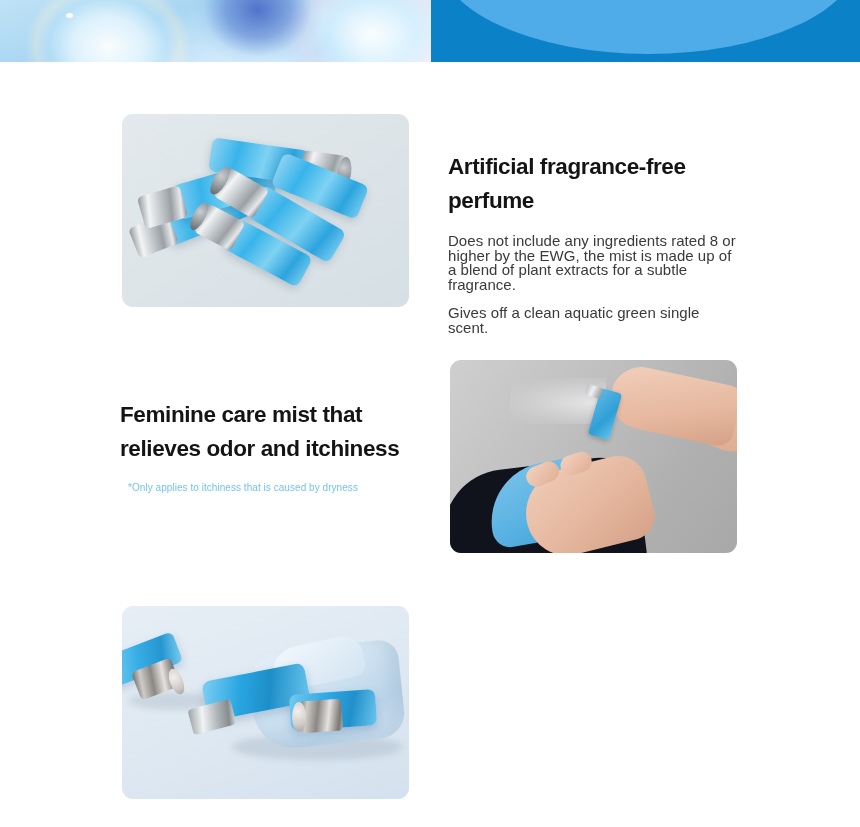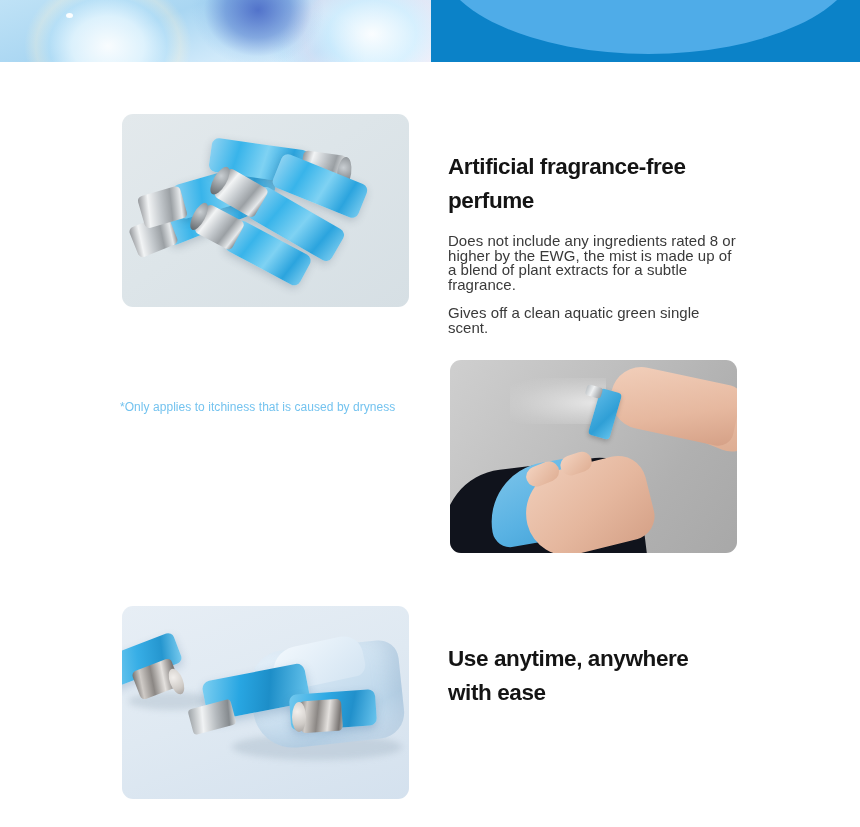--- a/index.html
+++ b/index.html
@@ -114,22 +114,22 @@
   }
   p.body {
     margin: 0;
     font-size: 15px;
     line-height: 14.5px;
     color: #3a3a3a;
     letter-spacing: 0.04px;
   }
   p.body + p.body { margin-top: 14px; }
   p.footnote {
-    margin: 4px 0 0 0;
-    font-size: 12px;
+    margin: 4px 0 0 8px;
+    font-size: 10px;
     line-height: 11px;
     color: #74c3ef;
     letter-spacing: 0.05px;
   }
 
   
   .img-bottles {
     background: linear-gradient(145deg, #e3e9ec 0%, #dde5e9 45%, #d6dfe4 100%);
   }
   .b-bottle {
@@ -349,20 +349,22 @@
     <h2 class="headline">Artificial fragrance-free
 perfume</h2>
     <p class="body">Does not include any ingredients rated 8 or higher by the EWG, the mist is made up of a blend of plant extracts for a subtle fragrance.</p>
     <p class="body">Gives off a clean aquatic green single scent.</p>
   </div>
 </div>
 
 <div class="section sec2">
 
   <div class="copy left">
+    <h2 class="headline">Feminine care mist that
+relieves odor and itchiness</h2>
     <p class="footnote">*Only applies to itchiness that is caused by dryness</p>
   </div>
 
   <div class="media right img-spray">
     <div class="sp-mist"></div>
     <div class="sp-shirt-dark"></div>
     <div class="sp-shirt-blue"></div>
     <div class="sp-hand-low">
       <div class="sp-finger" style="left:10px; top:-10px; width:34px; height:20px; transform:rotate(-8deg);"></div>
       <div class="sp-finger" style="left:46px; top:-12px; width:32px; height:20px; transform:rotate(-4deg);"></div>
@@ -389,16 +391,14 @@
 
     <div class="p-bottle-big"></div>
     <div class="p-pump" style="left:68px; top:98px; width:44px; height:26px; transform:rotate(-15deg);"></div>
 
     <div class="p-bottle-mid"></div>
     <div class="p-cap" style="left:178px; top:94px; width:42px; height:32px; transform:rotate(-4deg);"></div>
     <div class="p-cap-face" style="left:170px; top:96px; width:14px; height:30px;"></div>
   </div>
 
   <div class="copy right">
-    <h2 class="headline">Use anytime, anywhere
-with ease</h2>
   </div>
 </div>
 
 </body></html>

